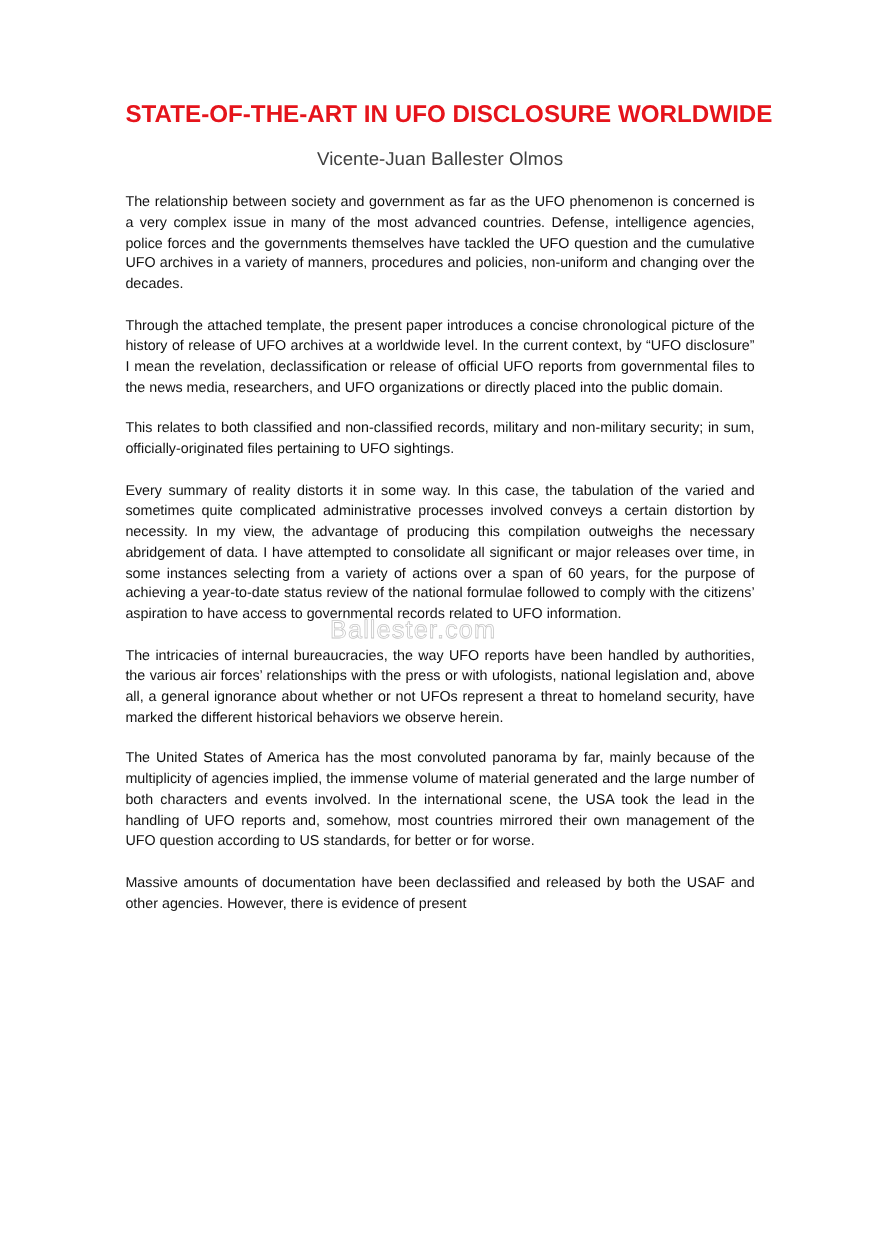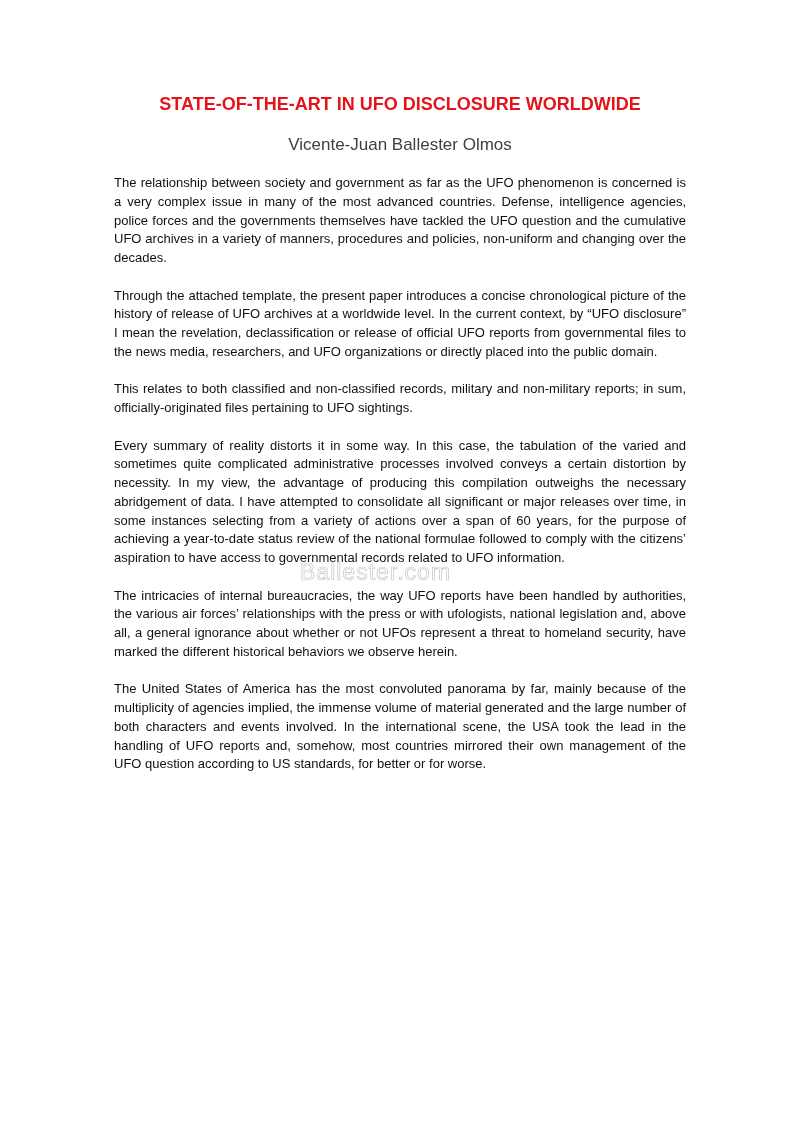--- a/index.html
+++ b/index.html
@@ -21,21 +21,21 @@
       font-family: "Liberation Sans", sans-serif;
       color: #111111;
     }
     .title {
       position: absolute;
       left: 0;
       top: 94px;
       width: 572px;
       text-align: center;
       font-weight: bold;
-      font-size: 18px;
+      font-size: 22px;
       line-height: 20px;
       color: #e5141b;
       margin: 0;
       white-space: nowrap;
     }
     .author {
       position: absolute;
       left: 0;
       top: 135px;
       width: 572px;
@@ -75,20 +75,21 @@
   </style>
 </head>
 <body>
 
 <div class="page">
   <h1 class="title">STATE-OF-THE-ART IN UFO DISCLOSURE WORLDWIDE</h1>
   <div class="author">Vicente-Juan Ballester Olmos</div>
   <div class="body">
     <p>The relationship between society and government as far as the UFO phenomenon is concerned is a very complex issue in many of the most advanced countries. Defense, intelligence agencies, police forces and the governments themselves have tackled the UFO question and the cumulative UFO archives in a variety of manners, procedures and policies, non-uniform and changing over the decades.</p>
     <p>Through the attached template, the present paper introduces a concise chronological picture of the history of release of UFO archives at a worldwide level. In the current context, by “UFO disclosure” I mean the revelation, declassification or release of official UFO reports from governmental files to the news media, researchers, and UFO organizations or directly placed into the public domain.</p>
-    <p>This relates to both classified and non-classified records, military and non-military reports; in sum, officially-originated files pertaining to UFO sightings.</p>
+    <p>This relates to both classified and non-classified records, military and non-military security; in sum, officially-originated files pertaining to UFO sightings.</p>
     <p>Every summary of reality distorts it in some way. In this case, the tabulation of the varied and sometimes quite complicated administrative processes involved conveys a certain distortion by necessity. In my view, the advantage of producing this compilation outweighs the necessary abridgement of data. I have attempted to consolidate all significant or major releases over time, in some instances selecting from a variety of actions over a span of 60 years, for the purpose of achieving a year-to-date status review of the national formulae followed to comply with the citizens’ aspiration to have access to governmental records related to UFO information.</p>
     <p>The intricacies of internal bureaucracies, the way UFO reports have been handled by authorities, the various air forces’ relationships with the press or with ufologists, national legislation and, above all, a general ignorance about whether or not UFOs represent a threat to homeland security, have marked the different historical behaviors we observe herein.</p>
     <p>The United States of America has the most convoluted panorama by far, mainly because of the multiplicity of agencies implied, the immense volume of material generated and the large number of both characters and events involved. In the international scene, the USA took the lead in the handling of UFO reports and, somehow, most countries mirrored their own management of the UFO question according to US standards, for better or for worse.</p>
+    <p>Massive amounts of documentation have been declassified and released by both the USAF and other agencies. However, there is evidence of present</p>
   </div>
 </div>
 
 <div class="watermark">Ballester.com</div>
 
 </body></html>

